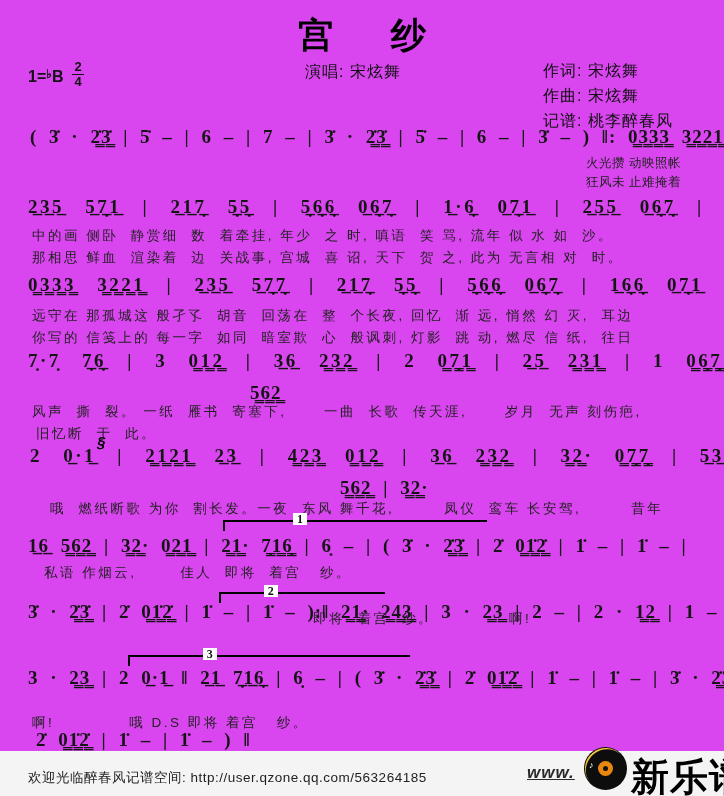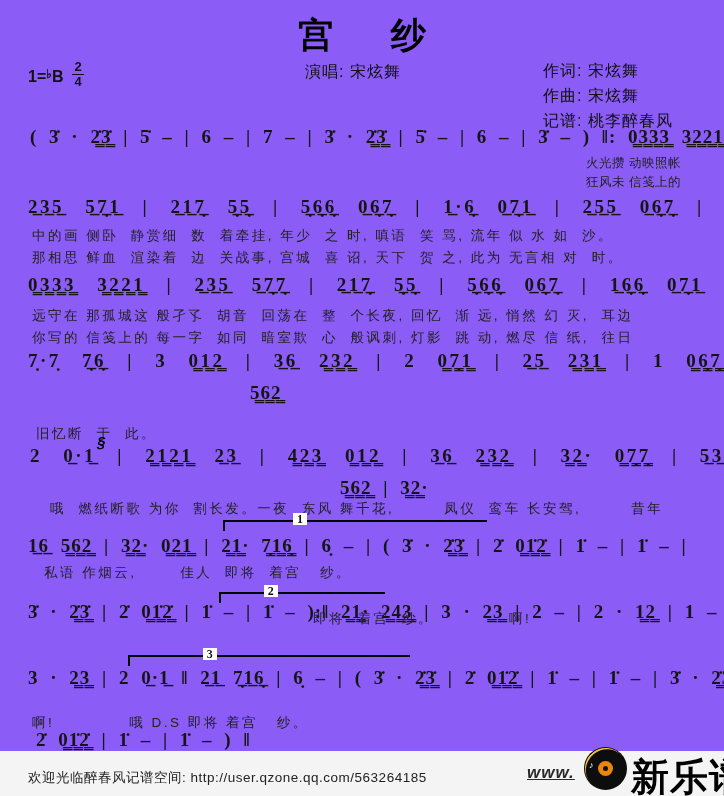--- a/index.html
+++ b/index.html
@@ -1,16 +1,16 @@
 <!DOCTYPE html>
 <html><head>
 <meta charset="utf-8">
 <style>
   html,body{margin:0;padding:0;background:#fff;}
-  .page{position:relative;width:724px;height:796px;background:#8b5cf6;overflow:hidden;
+  .page{position:relative;width:724px;height:796px;background:#d946ef;overflow:hidden;
         font-family:"Liberation Sans",sans-serif;color:#111;}
   .title{position:absolute;top:12px;left:0;width:100%;text-align:center;
          font-size:35px;font-weight:bold;letter-spacing:24px;text-indent:24px;color:#000;}
   .keywrap{position:absolute;left:28px;top:60px;font-size:16px;font-weight:bold;white-space:nowrap;}
   .flat{vertical-align:4px;font-size:12px;}
   .frac{display:inline-block;vertical-align:-4px;margin-left:9px;text-align:center;
         font-size:13px;font-weight:bold;line-height:1.05;}
   .frac .num{display:block;border-bottom:1.5px solid #111;padding:0 2px;}
   .frac .den{display:block;}
   .performer{position:absolute;left:305px;top:62px;font-size:16px;letter-spacing:1px;}
@@ -79,32 +79,33 @@
   <div class="performer">演唱: 宋炫舞</div>
 
   <div class="credits">
     <div>作词: 宋炫舞</div>
     <div>作曲: 宋炫舞</div>
     <div>记谱: 桃李醉春风</div>
   </div>
 
   <div class="notes n1">( 3̇ · 2̳̇3̳̇ | 5̇ – | 6 – | 7 – | 3̇ · 2̳̇3̳̇ | 5̇ – | 6 – | 3̇ – ) ‖: 0̳3̳3̳3̳ 3̳2̳2̳1̳ |</div>
   <div class="lyr l1a">火光攒 动映照帐</div>
-  <div class="lyr l1b">狂风未 信笺上的</div>
+  <div class="lyr l1b">狂风未 止难掩着</div>
 
   <div class="notes wide n2">2̲3̲5̲ 5̲7̣̲1̲ | 2̲1̲7̣̲ 5̣̲5̣̲ | 5̣̲6̣̲6̣̲ 0̲6̣̲7̣̲ | 1̲·6̣̲ 0̲7̣̲1̲ | 2̲5̲5̲ 0̲6̣̲7̣̲ | 7̣·7̣ 7̣̲6̣̲ | ♯5 – |</div>
   <div class="lyr l2b">那相思 鲜血  渲染着  边  关战事, 宫城  喜 诏, 天下  贺 之, 此为 无言相 对  时。</div>
   <div class="lyr l2a">中的画 侧卧  静赏细  数  着牵挂, 年少  之 时, 嗔语  笑 骂, 流年 似 水 如  沙。</div>
 
   <div class="notes wide n3">0̳3̳3̳3̳ 3̳2̳2̳1̳ | 2̲3̲5̲ 5̲7̣̲7̣̲ | 2̲1̲7̣̲ 5̣̲5̣̲ | 5̣̲6̣̲6̣̲ 0̲6̣̲7̣̲ | 1̲6̣̲6̣̲ 0̲7̣̲1̲ | 2̲5̲5̲ 0̲6̣̲7̣̲ |</div>
   <div class="lyr l3a">远守在 那孤城这 般孑孓  胡音  回荡在  整  个长夜, 回忆  渐 远, 悄然 幻 灭,  耳边</div>
   <div class="lyr l3b">你写的 信笺上的 每一字  如同  暗室欺  心  般讽刺, 灯影  跳 动, 燃尽 信 纸,  往日</div>
 
   <div class="notes wide n4">7̣·7̣ 7̣̲6̣̲ | 3 0̳1̳2̳ | 3̲6̲ 2̳3̳2̳ | 2 0̳7̣̳1̳ | 2̲5̲ 2̳3̳1̳ | 1 0̳6̣̳7̣̳ | 1̲6̲ 5̳6̳2̳ |</div>
   <div class="notes sub4">5̳6̳2̳</div>
+  <div class="lyr l4a">风声  撕  裂。 一纸  雁书  寄塞下,      一曲  长歌  传天涯,      岁月  无声 刻伤疤,</div>
   <div class="lyr l4b">旧忆断  于  此。</div>
 
   <div class="segno">§</div>
   <div class="notes wide n5">2 0̲·1̲ | 2̳1̳2̳1̳ 2̲3̲ | 4̳2̳3̳ 0̳1̳2̳ | 3̲6̲ 2̳3̳2̳ | 3̳2̳· 0̳7̣̳7̣̳ | 5̲3̲ 3̲7̣̲2̲ | 2̳1̳· 0̳6̣̳7̣̳ |</div>
   <div class="notes sub5">5̳6̳2̳ | 3̳2̳·</div>
   <div class="lyr l5a">哦  燃纸断歌 为你  割长发。一夜  东风 舞千花,        凤仪  鸾车 长安驾,        昔年</div>
 
   <div class="volta v1">
     <span class="vl">1</span>
   </div>

